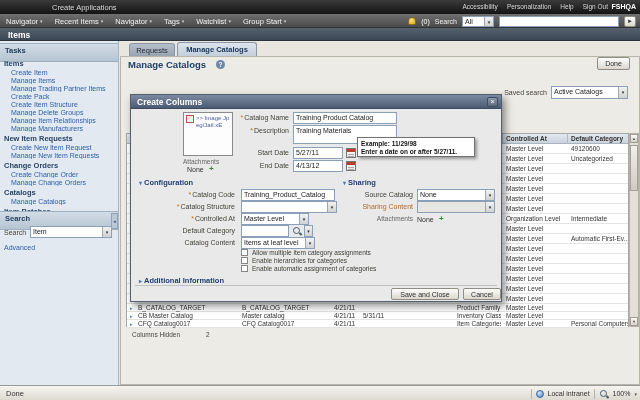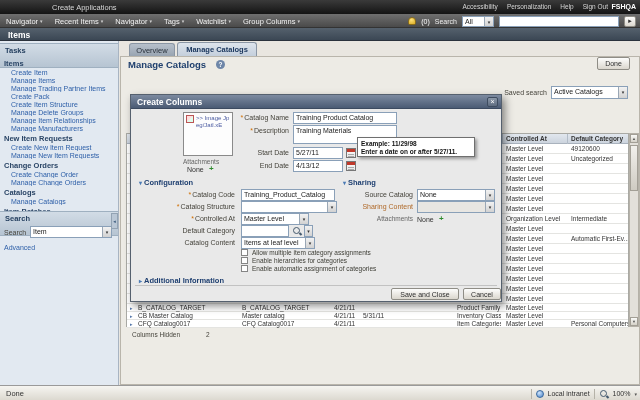--- a/index.html
+++ b/index.html
@@ -22,21 +22,21 @@
   .mright { position:absolute; right:4px; top:1px; height:12px; display:flex; gap:5px; align-items:center; }
   .bell { width:8px; height:8px; background:radial-gradient(circle at 40% 30%,#ffe27a,#d9a91f); border:1px solid #8a6d1a; border-radius:50% 50% 18% 18%; }
   .mcount { font-size:7px; color:#fff; }
   .mlbl { font-size:7px; color:#eee; }
 
   .pgbar { position:absolute; left:0; top:28px; width:640px; height:13px; background:linear-gradient(#55616d,#3b4754); border-bottom:1px solid #2a323c; }
   .pgtitle { position:absolute; left:8px; top:2px; font-size:8.5px; font-weight:bold; color:#fff; }
 
   
   .sidebar { position:absolute; left:0; top:41px; width:119px; height:344px; background:#e2e9f1; border-right:1px solid #a8b4c2; }
-  .phdr { position:absolute; left:0; width:118px; height:25px; background:linear-gradient(#d2dce6,#b6c4d2); border-top:1px solid #9fb0c0; border-bottom:1px solid #9fb0c0; }
+  .phdr { position:absolute; left:0; width:118px; height:19px; background:linear-gradient(#d2dce6,#b6c4d2); border-top:1px solid #9fb0c0; border-bottom:1px solid #9fb0c0; }
   .phdr-t { position:absolute; left:5px; top:2px; font-size:7.5px; font-weight:bold; color:#243f5f; }
   .sb-nav { position:absolute; left:4px; top:16px; width:112px; }
   .sb-sec { font-size:7.5px; font-weight:bold; color:#2a4566; margin:3px 0 1px 0; line-height:8px; }
   .sb-link { font-size:7px; color:#2d5fa8; margin:0 0 1px 7px; line-height:7px; cursor:pointer; white-space:nowrap; overflow:hidden; }
   .collapse-handle { position:absolute; left:111px; top:172px; width:7px; height:16px; background:#bac7d5; border:1px solid #93a3b3; font-size:5px; color:#3a5a7a; text-align:center; line-height:14px; cursor:pointer; }
 
   
   .field { position:absolute; height:12px; background:#fff; border:1px solid #8aa0b8; font-size:7px; color:#1a1a1a; line-height:10px; padding:0 2px; white-space:nowrap; overflow:hidden; }
   .select { position:absolute; height:12px; background:#fff; border:1px solid #8aa0b8; }
   .select.dis { background:#e8e6e2; }
@@ -140,21 +140,21 @@
     </span>
       <span class="mwrap">
       <span class="mitem">Tags</span>
       <span class="marr">▾</span>
     </span>
       <span class="mwrap">
       <span class="mitem">Watchlist</span>
       <span class="marr">▾</span>
     </span>
       <span class="mwrap">
-      <span class="mitem">Group Columns</span>
+      <span class="mitem">Group Start</span>
       <span class="marr">▾</span>
     </span>
     </div>
   <div class="mright">
     <span class="bell"></span>
     <span class="mcount">(0)</span>
     <span class="mlbl">Search</span>
     <span class="select" style="position:relative;width:32px;height:11px">
       <span class="sval">All</span>
       <span class="sarr">▾</span>
@@ -209,21 +209,21 @@
   </div>
   <span class="slbl" style="left:4px;top:188px;text-align:left">Search</span>
   <span class="select" style="left:30px;top:185px;width:82px">
     <span class="sval">Item</span>
     <span class="sarr">▾</span>
   </span>
   <div class="sb-link" style="position:absolute;left:4px;top:203px;margin:0">Advanced</div>
   <div class="collapse-handle">◂</div>
 </div>
 
-<div class="tab off" style="left:129px;top:43px;width:46px;height:13px">Overview</div>
+<div class="tab off" style="left:129px;top:43px;width:46px;height:13px">Requests</div>
 <div class="tab on" style="left:177px;top:42px;width:80px;height:14px">Manage Catalogs</div>
 
 <div class="panel"></div>
 
 <span class="heading" style="left:128px;top:59px">Manage Catalogs</span>
 <span class="help" style="left:216px;top:60px">?</span>
 <span class="btn" style="left:597px;top:57px;width:33px;height:13px">Done</span>
 
 <span class="slbl" style="left:497px;top:89px;width:50px">Saved search</span>
 <span class="select" style="left:551px;top:86px;width:77px;height:13px">

